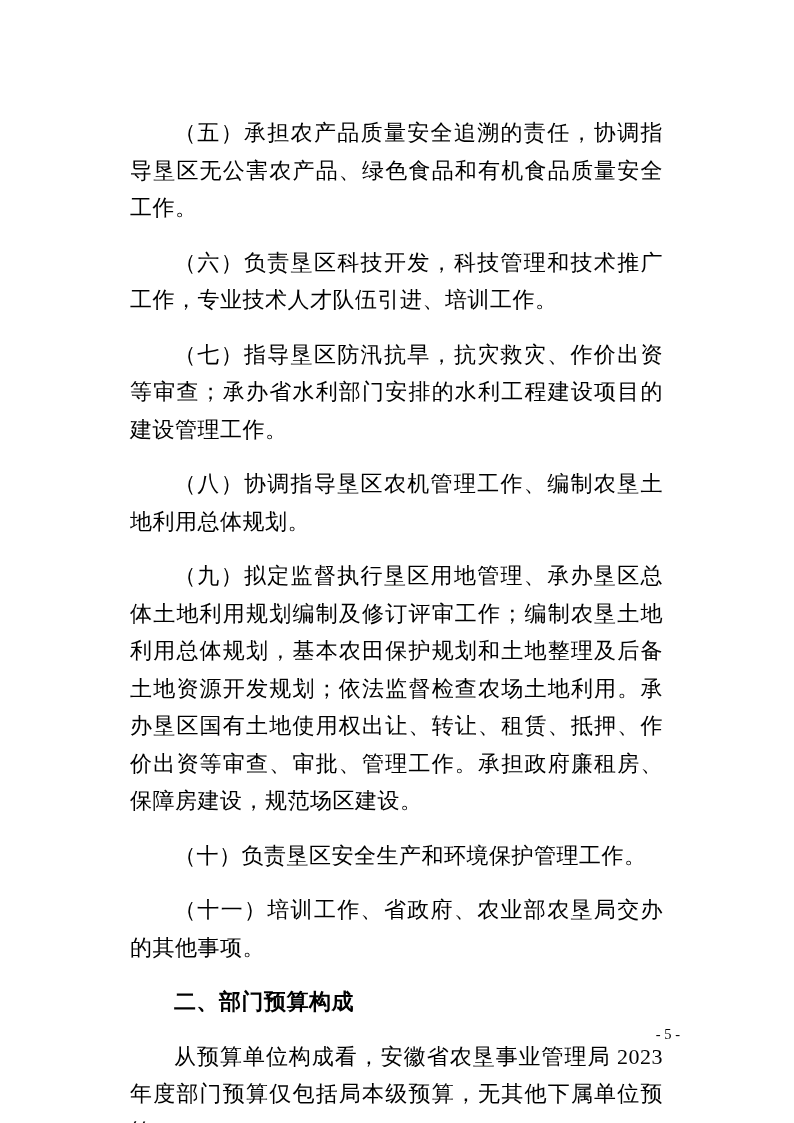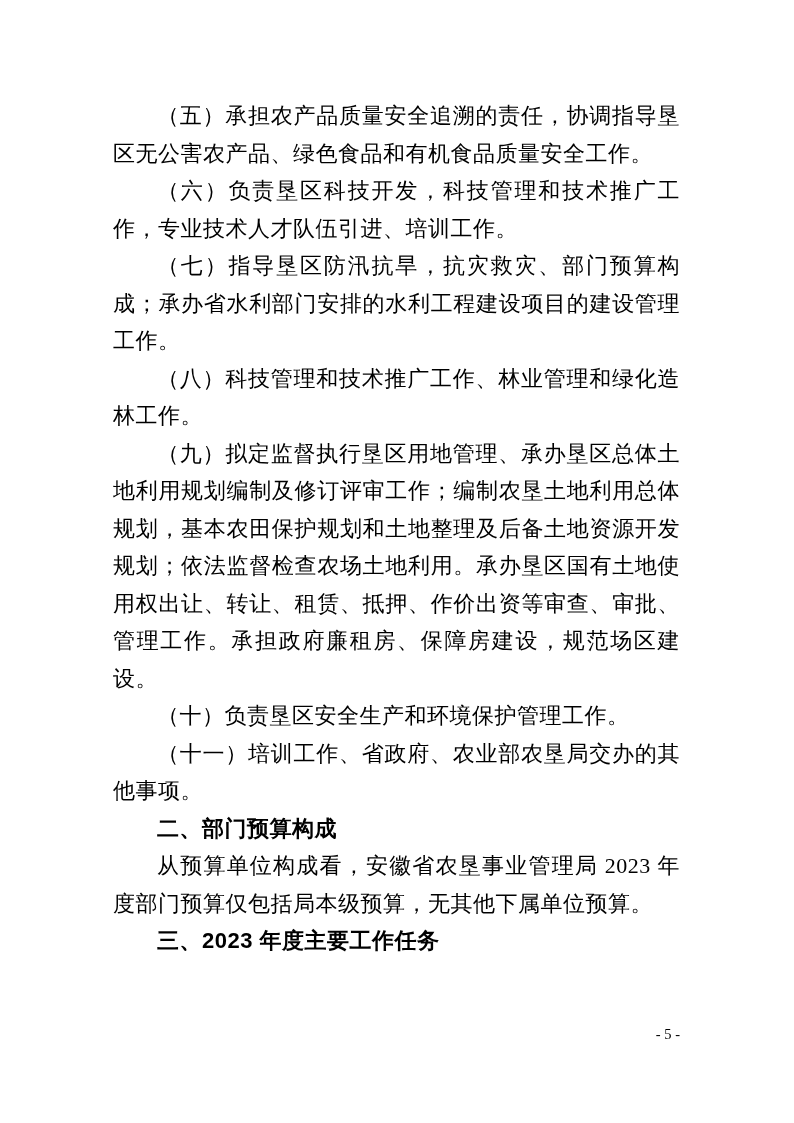--- a/index.html
+++ b/index.html
@@ -16,21 +16,21 @@
     font-family: "Liberation Serif", serif;
     color: #000000;
   }
   .content {
     position: absolute;
     left: 113px;
     top: 97px;
     width: 567px;
   }
   .para {
-    margin: 0;
+    margin: 17px;
     font-size: 22px;
     line-height: 37.5px;
     text-align: justify;
     text-indent: 2em;
     letter-spacing: 0.5px;
     word-break: break-all;
   }
   .para.heading {
     font-weight: bold;
     font-family: Liberation Sans, sans-serif;
@@ -48,22 +48,22 @@
     color: #000000;
   }
 </style>
 </head>
 <body>
 
 <div class="page">
   <div class="content">
     <p class="para">（五）承担农产品质量安全追溯的责任，协调指导垦区无公害农产品、绿色食品和有机食品质量安全工作。</p>
     <p class="para">（六）负责垦区科技开发，科技管理和技术推广工作，专业技术人才队伍引进、培训工作。</p>
-    <p class="para">（七）指导垦区防汛抗旱，抗灾救灾、部门预算构成；承办省水利部门安排的水利工程建设项目的建设管理工作。</p>
-    <p class="para">（八）科技管理和技术推广工作、林业管理和绿化造林工作。</p>
+    <p class="para">（七）指导垦区防汛抗旱，抗灾救灾、作价出资等审查；承办省水利部门安排的水利工程建设项目的建设管理工作。</p>
+    <p class="para">（八）协调指导垦区农机管理工作、编制农垦土地利用总体规划。</p>
     <p class="para">（九）拟定监督执行垦区用地管理、承办垦区总体土地利用规划编制及修订评审工作；编制农垦土地利用总体规划，基本农田保护规划和土地整理及后备土地资源开发规划；依法监督检查农场土地利用。承办垦区国有土地使用权出让、转让、租赁、抵押、作价出资等审查、审批、管理工作。承担政府廉租房、保障房建设，规范场区建设。</p>
     <p class="para">（十）负责垦区安全生产和环境保护管理工作。</p>
     <p class="para">（十一）培训工作、省政府、农业部农垦局交办的其他事项。</p>
     <p class="para heading">二、部门预算构成</p>
     <p class="para">从预算单位构成看，安徽省农垦事业管理局 2023 年度部门预算仅包括局本级预算，无其他下属单位预算。</p>
     <p class="para heading">三、2023 年度主要工作任务</p>
   </div>
   <div class="footer-pagenum">- 5 -</div>
 </div>
 

